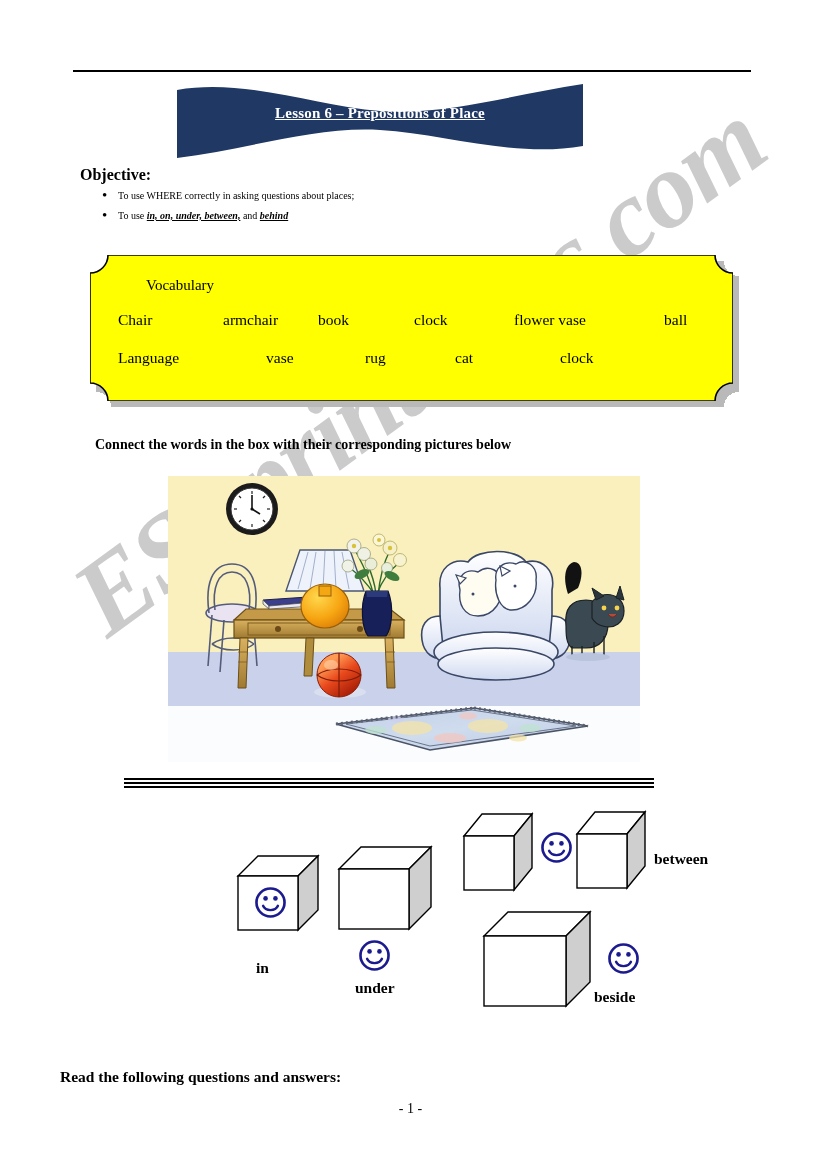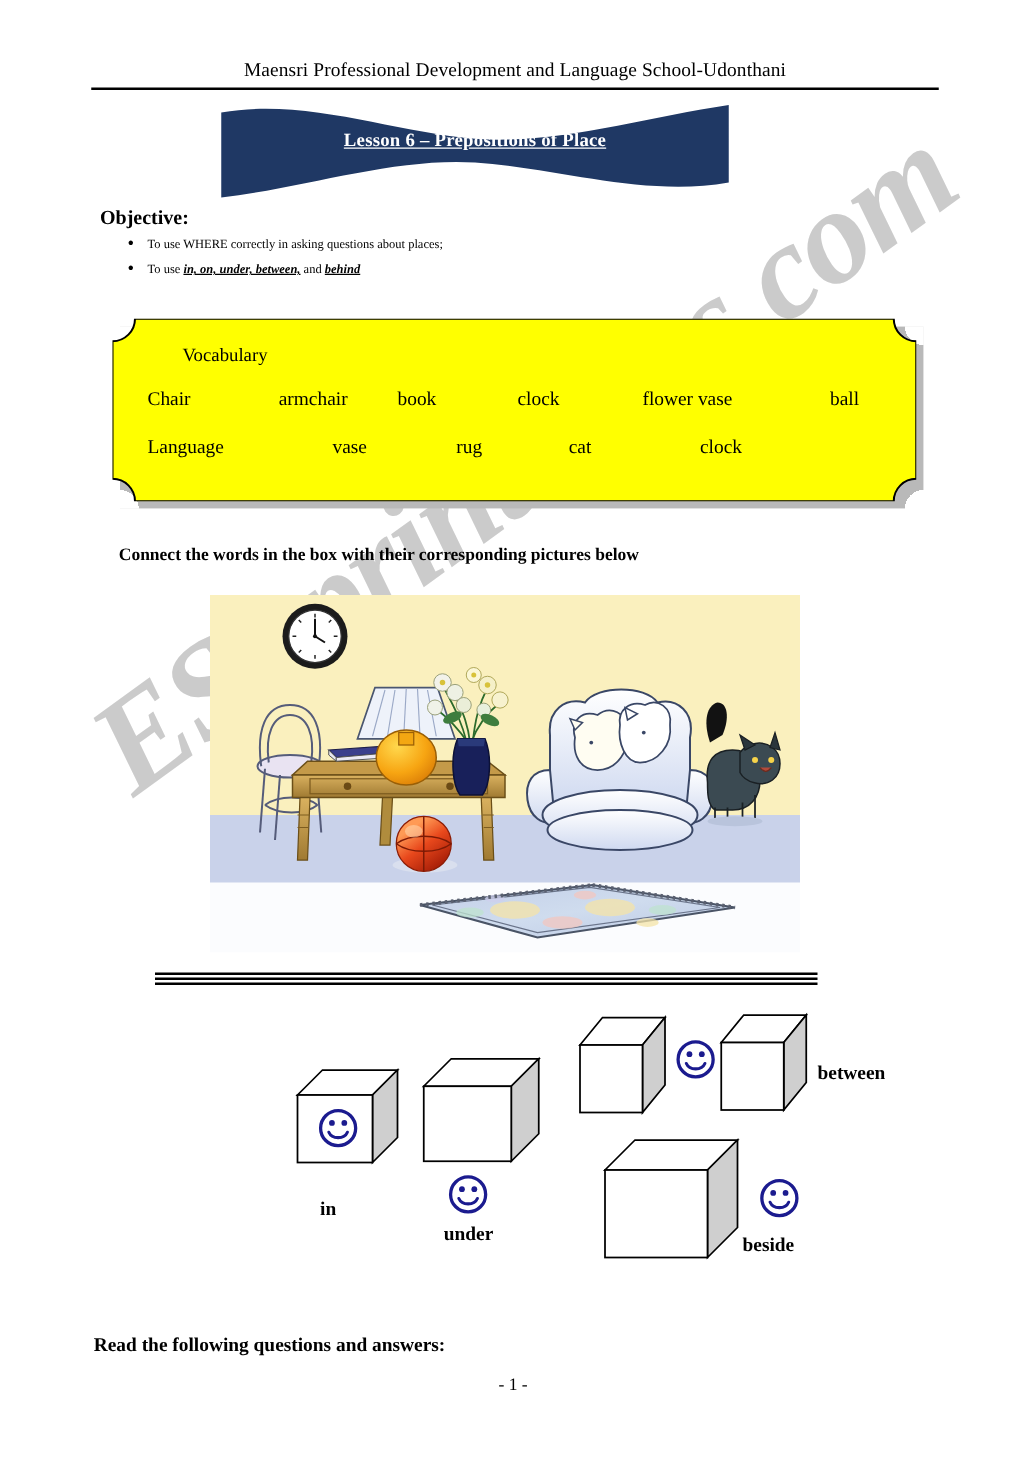--- a/index.html
+++ b/index.html
@@ -217,21 +217,21 @@
     font-size: 15.5px;
     font-weight: bold;
     white-space: nowrap;
   }
   .cube, .smiley { position: absolute; }
   .cube svg, .smiley svg { display: block; width: 100%; height: 100%; }
 
   
   #read-instruction {
     position: absolute;
-    left: 75px;
+    left: 60px;
     top: 1068px;
     font-size: 15.5px;
     font-weight: bold;
     z-index: 10;
   }
   #page-number {
     position: absolute;
     left: 0; right: 0;
     top: 1101px;
     text-align: center;
@@ -239,21 +239,20 @@
     z-index: 10;
   }
 </style>
 </head>
 <body>
 
 <div id="page">
 
   <div id="watermark">ESLprintables.com</div>
 
-  <div id="school-header">Maensri Professional Development and Language School-Udonthani</div>
   <div id="header-rule"></div>
 
   <div id="banner-wrap">
     <svg viewBox="0 0 410 82" preserveAspectRatio="none">
       <path d="M2,10 C70,-2 140,26 205,31 C270,36 340,14 408,4 L408,66 C340,78 270,54 205,50 C140,46 70,70 2,78 Z" fill="#1F3864"></path>
     </svg>
     <div id="banner-title">Lesson 6 – Prepositions of Place</div>
   </div>
 
   <div id="objective">

